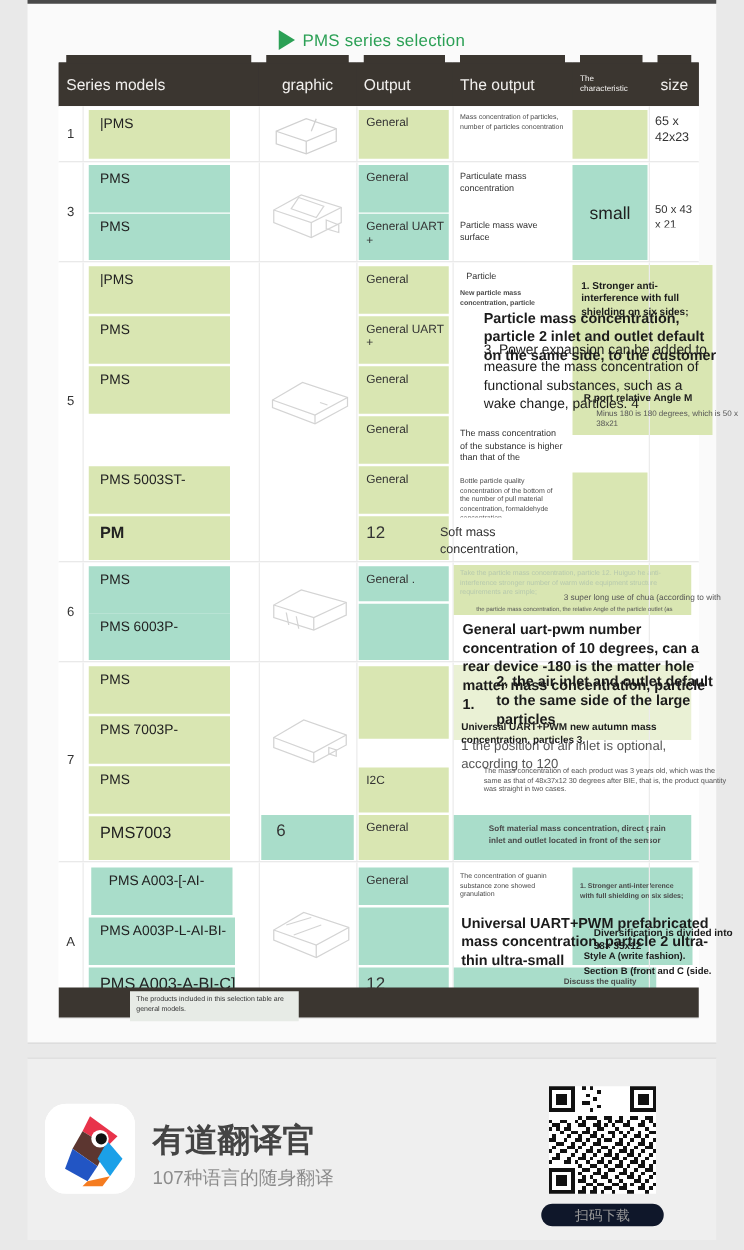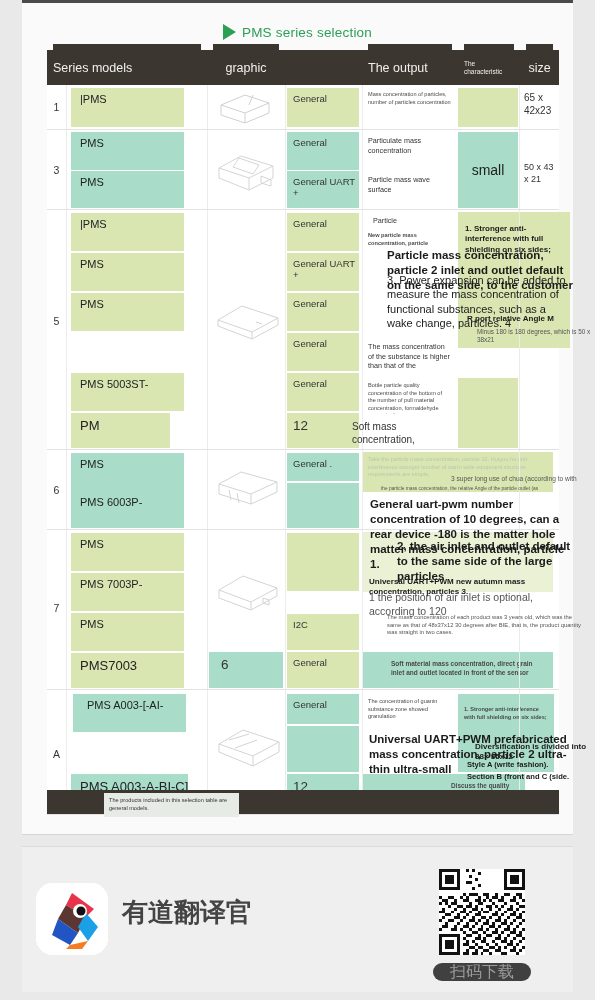--- a/index.html
+++ b/index.html
@@ -123,21 +123,21 @@
   }
   .app-icon{
     position:absolute;left:14px;top:36px;width:72px;height:72px;
     background:#fff;border-radius:17px;overflow:hidden;
   }
   .app-name{position:absolute;left:100px;top:48px;font-size:26px;font-weight:bold;color:#444;}
   .app-sub{position:absolute;left:100px;top:86px;font-size:15px;color:#8c8c8c;}
   .qr{position:absolute;right:48px;top:22px;width:86px;height:86px;}
   .qr-cap{
     position:absolute;right:42px;top:116px;width:98px;height:18px;
-    background:#404040;border-radius:9px;color:#9a9a9a;font-size:16px;
+    background:#0f172a;border-radius:9px;color:#9a9a9a;font-size:11px;
     display:flex;align-items:center;justify-content:center;font-family:Liberation Mono, monospace;
   }
 </style>
 </head>
 <body>
 
 <div class="page-wrap">
   <div class="side-strip-l"></div>
   <div class="side-strip-r"></div>
 
@@ -146,20 +146,21 @@
     <div class="title-row">
       <div class="play-tri"></div>
       <div class="title-txt">PMS series selection</div>
     </div>
 
     <div class="tbl">
 
       <div class="thead">
         <div class="th th-lg notch" style="left:0;width:160px;">Series models</div>
         <div class="th th-lg notch" style="left:160px;width:78px;justify-content:center;">graphic</div>
+        <div class="th th-lg notch" style="left:238px;width:77px;">Output</div>
         <div class="th th-lg notch" style="left:315px;width:96px;">The output</div>
         <div class="th th-sm notch" style="left:411px;width:62px;">The characteristic</div>
         <div class="th th-lg notch" style="left:473px;width:39px;justify-content:center;">size</div>
       </div>
 
       <div class="tbody">
 
         <div class="grp" style="top:0;height:45px;">
           <div class="idx">1</div>
           <div class="cell hl" style="left:24px;top:3px;width:113px;height:39px;">
@@ -242,21 +243,21 @@
             </div>
           <div class="cell hl" style="left:24px;top:43px;width:113px;height:38px;">
             <div class="model">PMS</div>
             </div>
           <div class="cell hl" style="left:24px;top:83px;width:113px;height:38px;">
             <div class="model">PMS</div>
             </div>
           <div class="cell hl" style="left:24px;top:163px;width:113px;height:38px;">
             <div class="model">PMS 5003ST-</div>
             </div>
-          <div class="cell hl" style="left:24px;top:203px;width:99px;height:35px;">
+          <div class="cell hl" style="left:24px;top:203px;width:113px;height:35px;font-weight:bold;">
             <div class="model big">PM</div>
             </div>
 
           <div class="vdiv" style="left:160px;"></div>
           <div class="gfx" style="left:165px;top:88px;">
             <svg width="72" height="48" viewBox="0 0 72 48">
                 <g fill="none" stroke="#b0b0b0" stroke-width="1">
               <path d="M6 28 L6 22 L30 8 L66 20 L66 27 L40 41 Z"></path>
                   <path d="M6 22 L40 34 L66 20"></path>
                   <path d="M40 34 L40 41"></path>
@@ -394,20 +395,23 @@
           <div class="cell hl-t" style="left:316px;top:122px;width:190px;height:36px;">
             <div class="desc tiny bold" style="padding:8px 6px 0 28px;font-size:6.5px;">Soft material mass concentration, direct grain inlet and outlet located in front of the sensor</div>
             </div>
           <div class="vdiv" style="left:472px;"></div>
         </div>
 
         <div class="grp" style="top:605px;height:125px;">
           <div class="idx" style="align-items:flex-start;padding-top:58px;">A</div>
           <div class="cell hl-t" style="left:26px;top:4px;width:113px;height:38px;">
             <div class="model" style="padding-left:14px;">PMS A003-[-AI-</div>
+            </div>
+          <div class="cell hl-t" style="left:24px;top:44px;width:117px;height:38px;">
+            <div class="model">PMS A003P-L-AI-BI-</div>
             </div>
           <div class="cell hl-t" style="left:24px;top:84px;width:117px;height:37px;">
             <div class="model big">PMS A003-A-BI-C]</div>
             </div>
           <div class="vdiv" style="left:160px;"></div>
           <div class="gfx" style="left:166px;top:36px;">
             <svg width="72" height="48" viewBox="0 0 72 48">
                 <g fill="none" stroke="#b0b0b0" stroke-width="1">
               <path d="M6 26 L6 18 L30 4 L66 16 L66 26 L40 40 Z"></path>
                   <path d="M6 18 L40 30 L66 16"></path>
@@ -456,20 +460,21 @@
         <path d="M36 10 L58 26 L50 34 L30 22 Z" fill="#e8334a"></path>
         <path d="M30 22 L50 34 L42 50 L22 36 Z" fill="#5c3630"></path>
         <path d="M50 30 L62 44 L52 58 L42 44 Z" fill="#1ba0e8"></path>
         <path d="M22 36 L42 50 L34 62 L16 52 Z" fill="#2255c4"></path>
         <path d="M34 62 L52 58 L46 66 L30 66 Z" fill="#f57c20"></path>
         <circle cx="44" cy="28" r="7" fill="#ffffff"></circle>
         <circle cx="45" cy="28" r="4.5" fill="#111111"></circle>
       </svg>
     </div>
     <div class="app-name">有道翻译官</div>
+    <div class="app-sub">107种语言的随身翻译</div>
     <div class="qr">
       <svg width="86" height="86" viewBox="0 0 29 29" shape-rendering="crispEdges">
         <rect width="29" height="29" fill="#fff"></rect>
         <g fill="#111">
           <path d="M0 0h7v7h-7z"></path>
             <path d="M22 0h7v7h-7z"></path>
             <path d="M0 22h7v7h-7z"></path>
         </g>
         <g fill="#fff">
             <path d="M1 1h5v5h-5z"></path>

